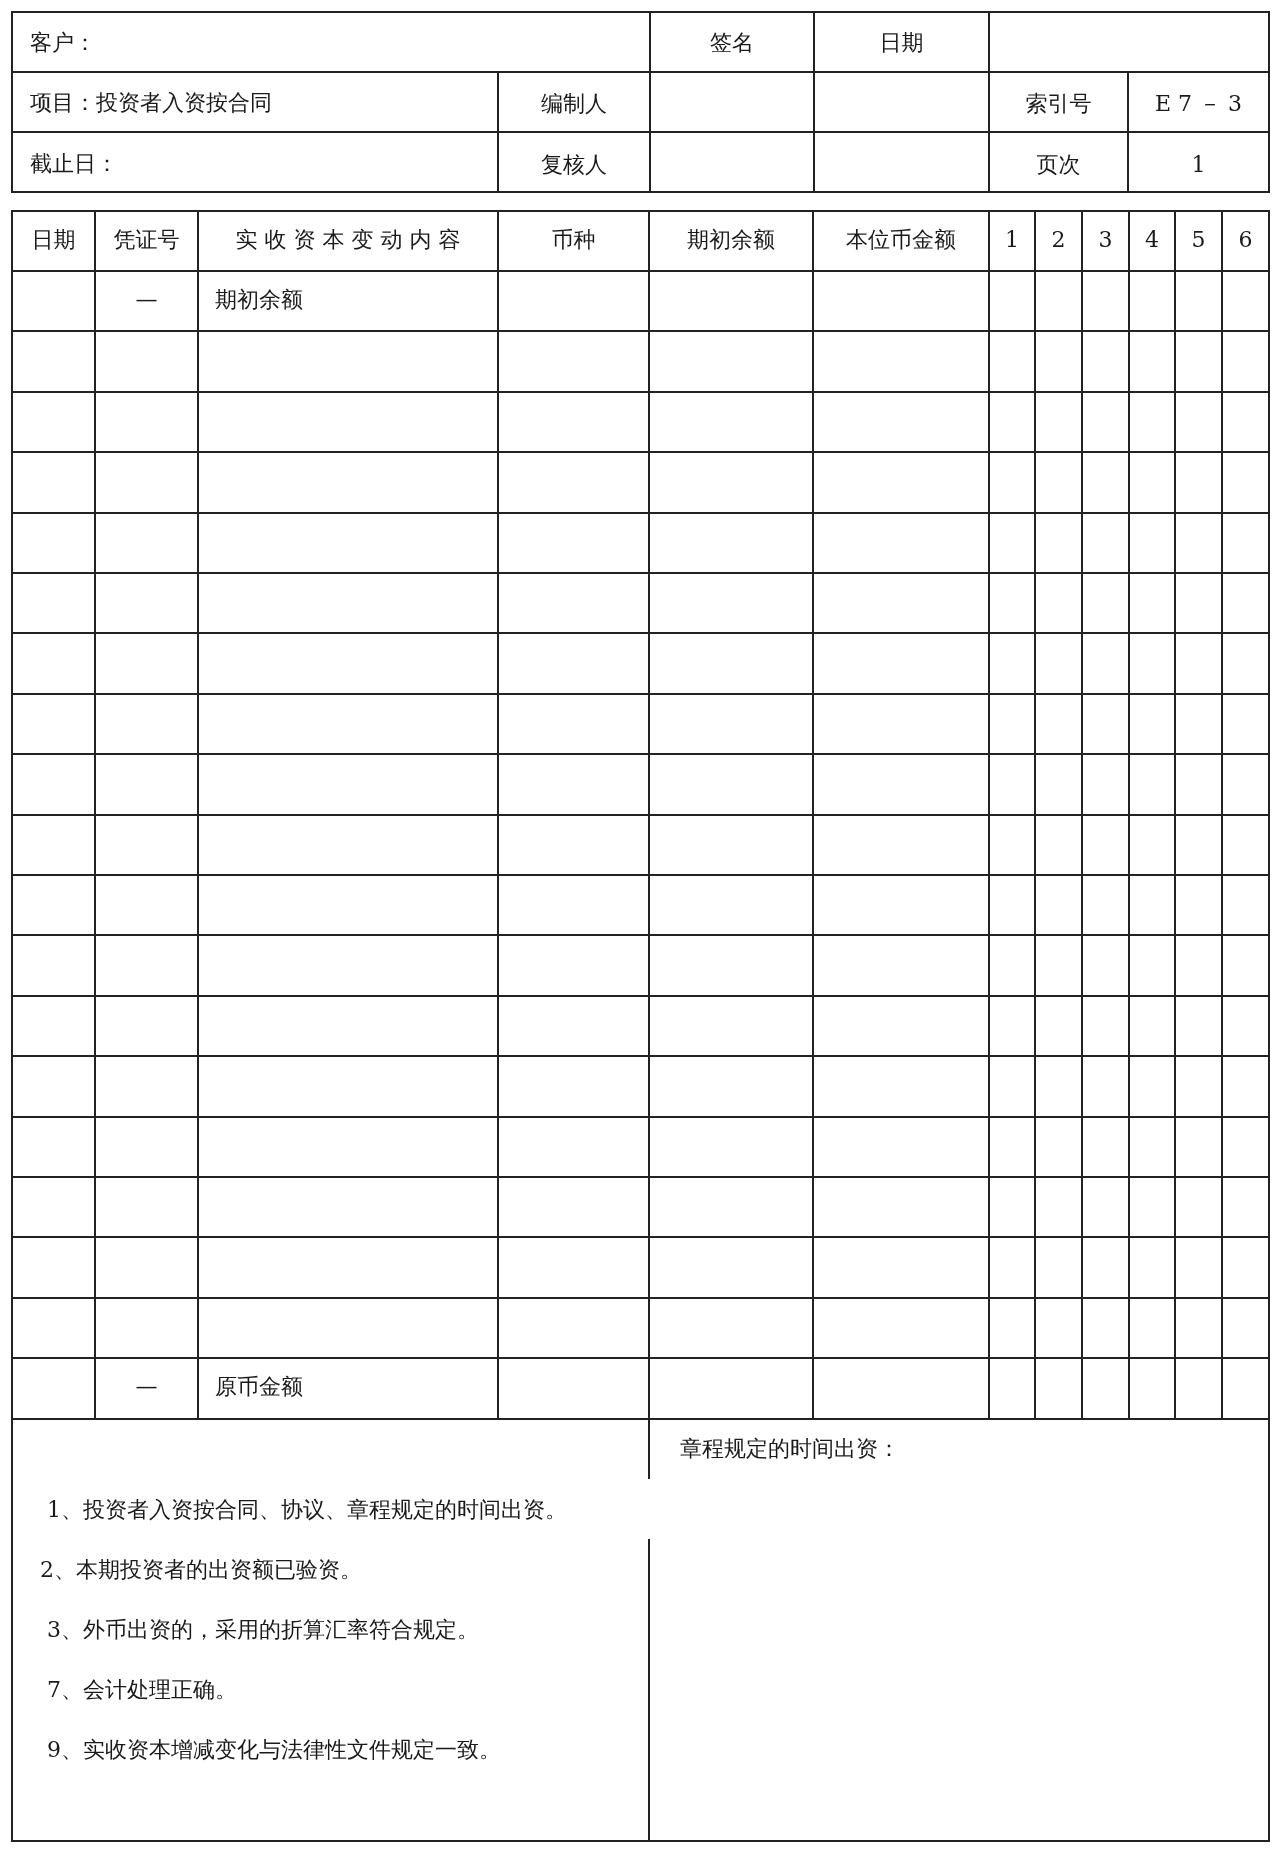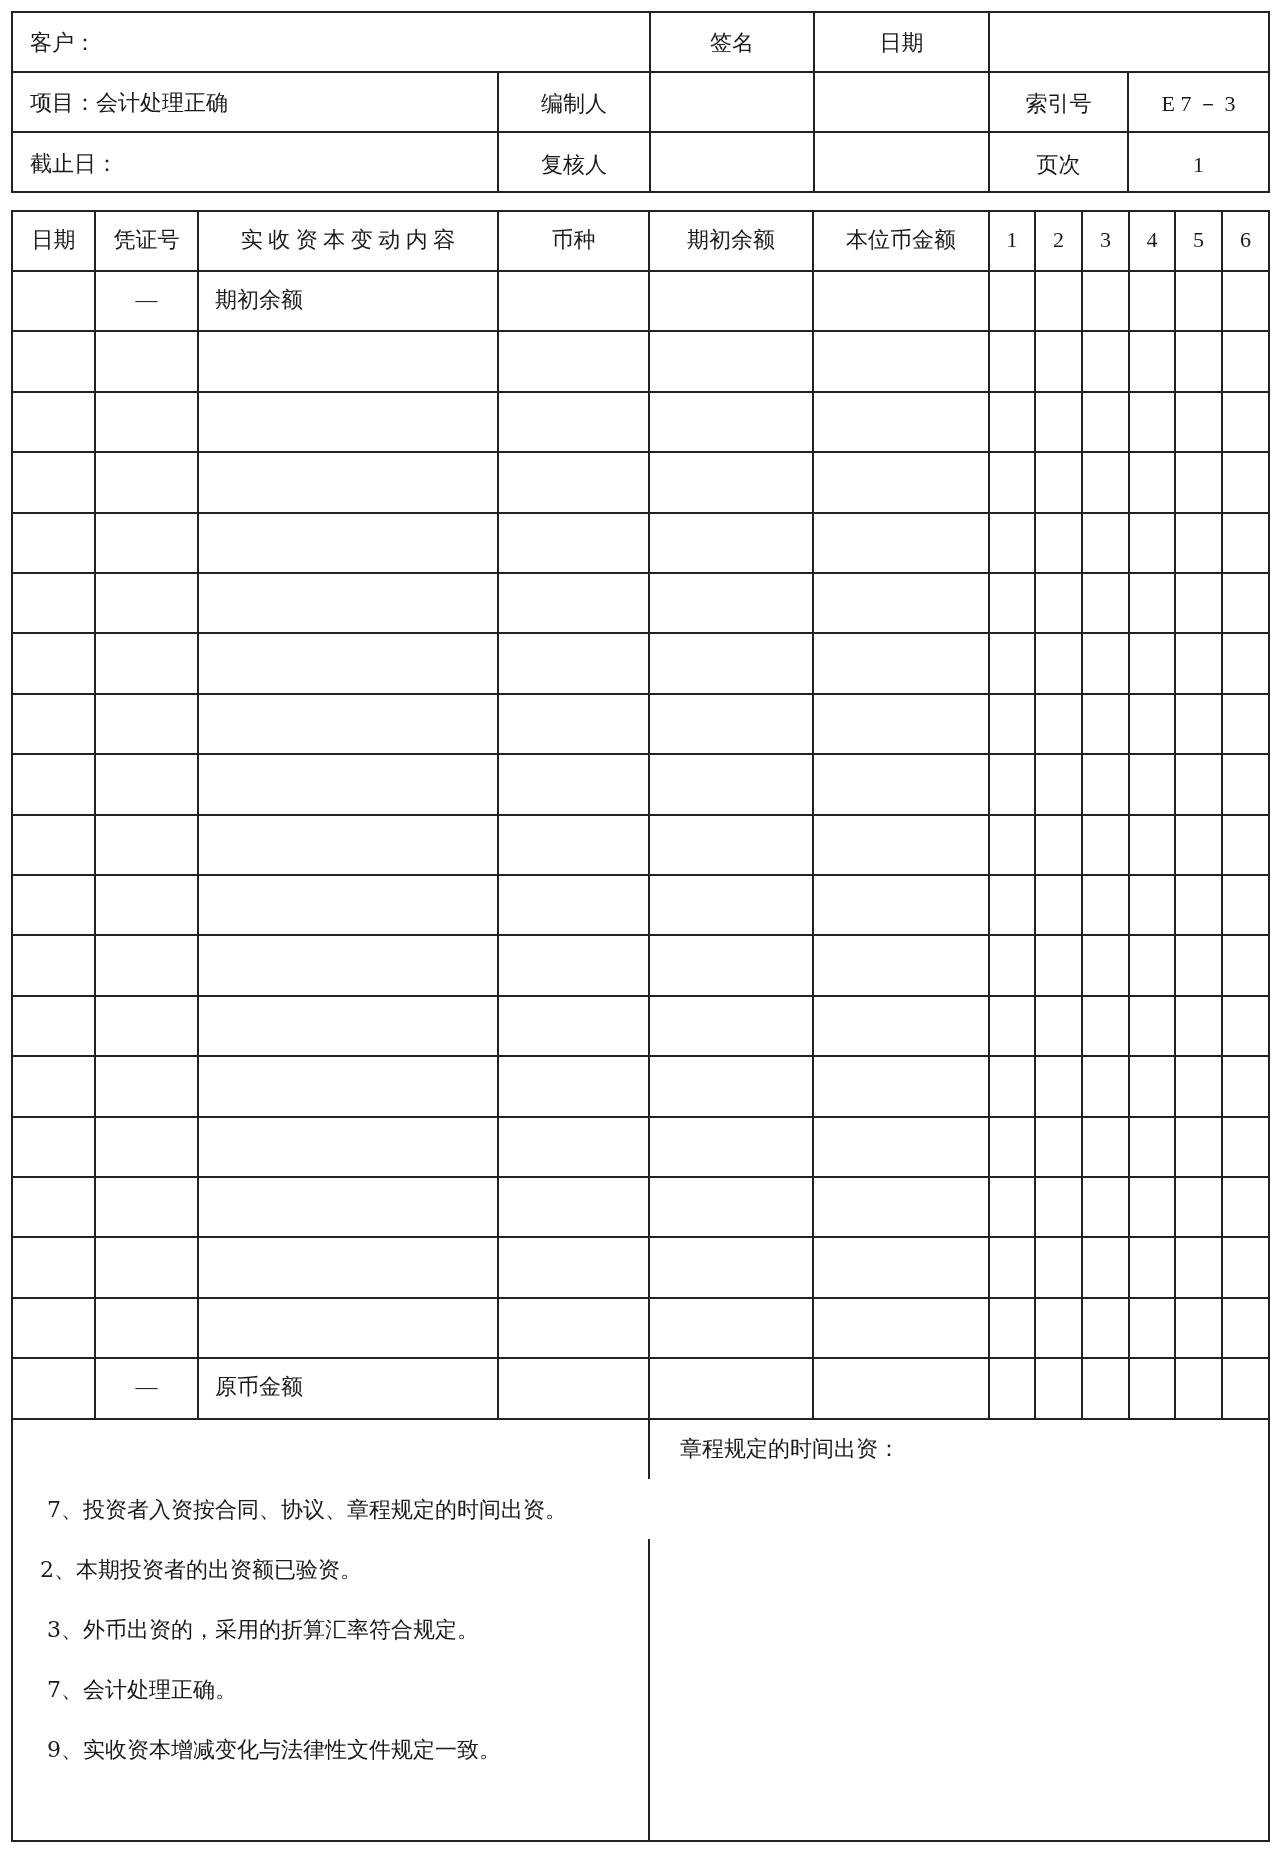--- a/index.html
+++ b/index.html
@@ -1,21 +1,21 @@
 <!DOCTYPE html>
 <html><head>
 <meta charset="utf-8">
 <style>
   html, body { margin: 0; padding: 0; background: #ffffff; }
   body { width: 1280px; height: 1854px; position: relative; overflow: hidden;
          font-family: "DejaVu Serif", "Liberation Serif", serif; color: #1a1a1a; }
   .hl { position: absolute; height: 2px; background: #222; }
   .vl { position: absolute; width: 2px; background: #222; }
   .txt { position: absolute; font-size: 22px; line-height: 28px; white-space: nowrap; }
-  .c { text-align: center; font-family: Liberation Serif, serif; }
+  .c { text-align: center; }
   .cell-hit { position: absolute; }
 </style>
 </head>
 <body>
 
 <div id="header-box">
 
   <div class="hl" style="left:11px;top:11px;width:1259px;"></div>
   <div class="hl" style="left:11px;top:71px;width:1259px;"></div>
   <div class="hl" style="left:11px;top:131px;width:1259px;"></div>
@@ -28,21 +28,21 @@
   <div class="vl" style="left:813px;top:11px;height:182px;"></div>
   <div class="vl" style="left:988px;top:11px;height:182px;"></div>
   <div class="vl" style="left:1127px;top:71px;height:122px;"></div>
 
   <div class="txt" style="left:30px;top:29px;">客户：</div>
   <div class="cell-hit" style="left:110px;top:13px;width:537px;height:58px;"></div>
   <div class="txt c" style="left:651px;top:29px;width:162px;">签名</div>
   <div class="txt c" style="left:815px;top:29px;width:173px;">日期</div>
   <div class="cell-hit" style="left:990px;top:13px;width:278px;height:58px;"></div>
 
-  <div class="txt" style="left:30px;top:89px;">项目：会计处理正确</div>
+  <div class="txt" style="left:30px;top:89px;">项目：投资者入资按合同</div>
   <div class="txt c" style="left:499px;top:90px;width:150px;">编制人</div>
   <div class="cell-hit" style="left:651px;top:73px;width:162px;height:58px;"></div>
   <div class="cell-hit" style="left:815px;top:73px;width:173px;height:58px;"></div>
   <div class="txt c" style="left:990px;top:90px;width:137px;">索引号</div>
   <div class="txt c" style="left:1129px;top:90px;width:139px;">E 7 － 3</div>
 
   <div class="txt" style="left:30px;top:150px;">截止日：</div>
   <div class="txt c" style="left:499px;top:151px;width:150px;">复核人</div>
   <div class="cell-hit" style="left:651px;top:133px;width:162px;height:58px;"></div>
   <div class="cell-hit" style="left:815px;top:133px;width:173px;height:58px;"></div>
@@ -353,18 +353,18 @@
 <div id="bottom-box">
   <div class="hl" style="left:11px;top:1840px;width:1259px;"></div>
   <div class="vl" style="left:11px;top:1418px;height:424px;"></div>
   <div class="vl" style="left:1268px;top:1418px;height:424px;"></div>
   <div class="vl" style="left:648px;top:1418px;height:61px;"></div>
   <div class="vl" style="left:648px;top:1539px;height:303px;"></div>
 
   <div class="txt" style="left:680px;top:1435px;">章程规定的时间出资：</div>
   <div class="cell-hit" style="left:652px;top:1470px;width:614px;height:368px;"></div>
 
-  <div class="txt" style="left:47px;top:1496px;">7、投资者入资按合同、协议、章程规定的时间出资。</div>
+  <div class="txt" style="left:47px;top:1496px;">1、投资者入资按合同、协议、章程规定的时间出资。</div>
   <div class="txt" style="left:40px;top:1556px;">2、本期投资者的出资额已验资。</div>
   <div class="txt" style="left:47px;top:1616px;">3、外币出资的，采用的折算汇率符合规定。</div>
   <div class="txt" style="left:47px;top:1676px;">7、会计处理正确。</div>
   <div class="txt" style="left:47px;top:1736px;">9、实收资本增减变化与法律性文件规定一致。</div>
 </div>
 
 </body></html>

